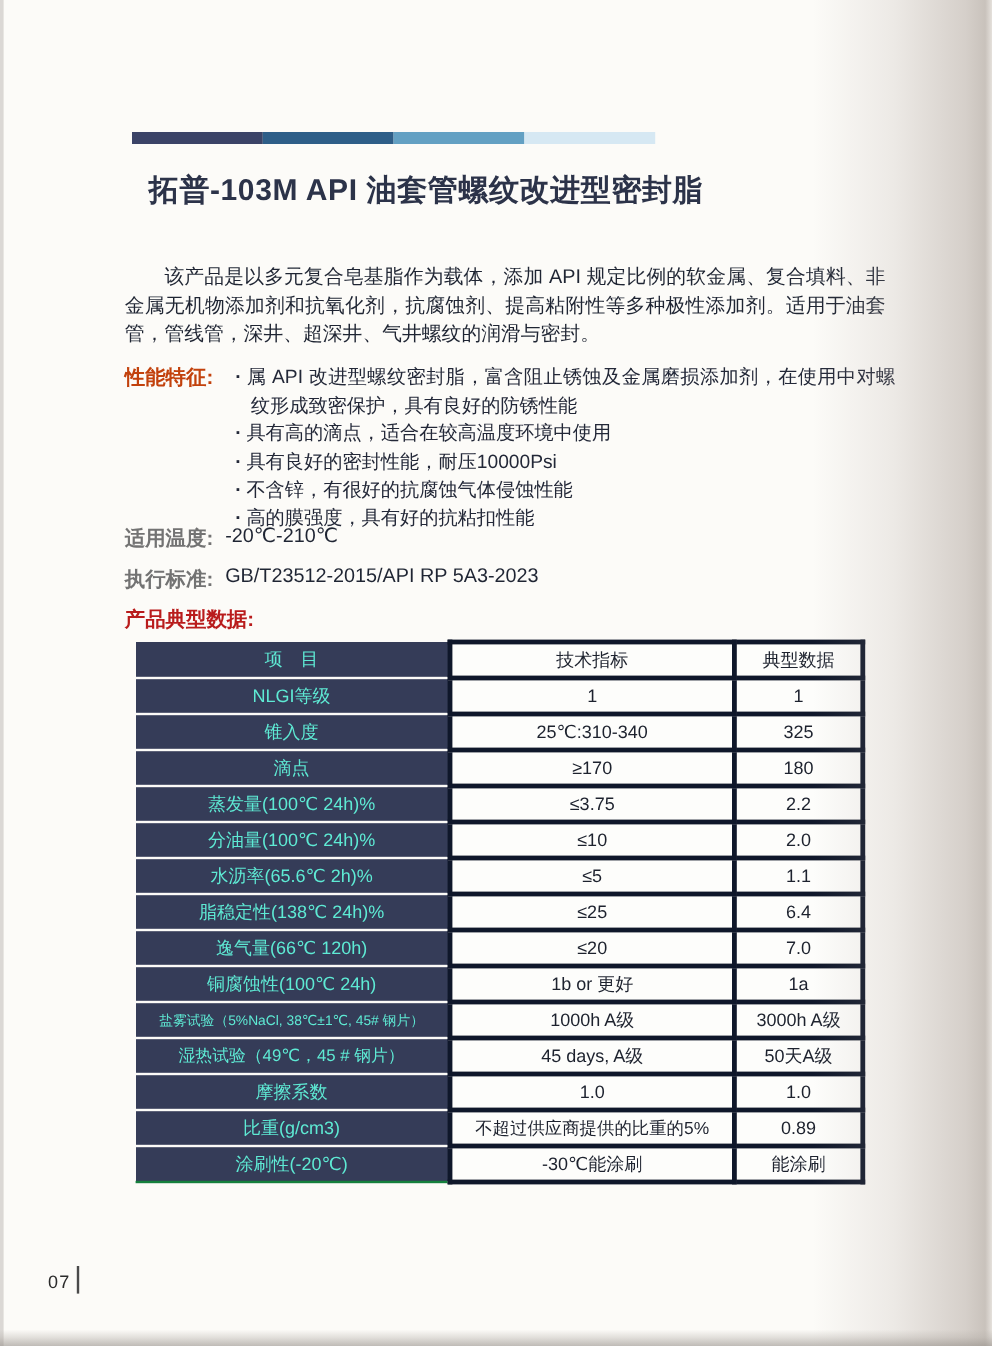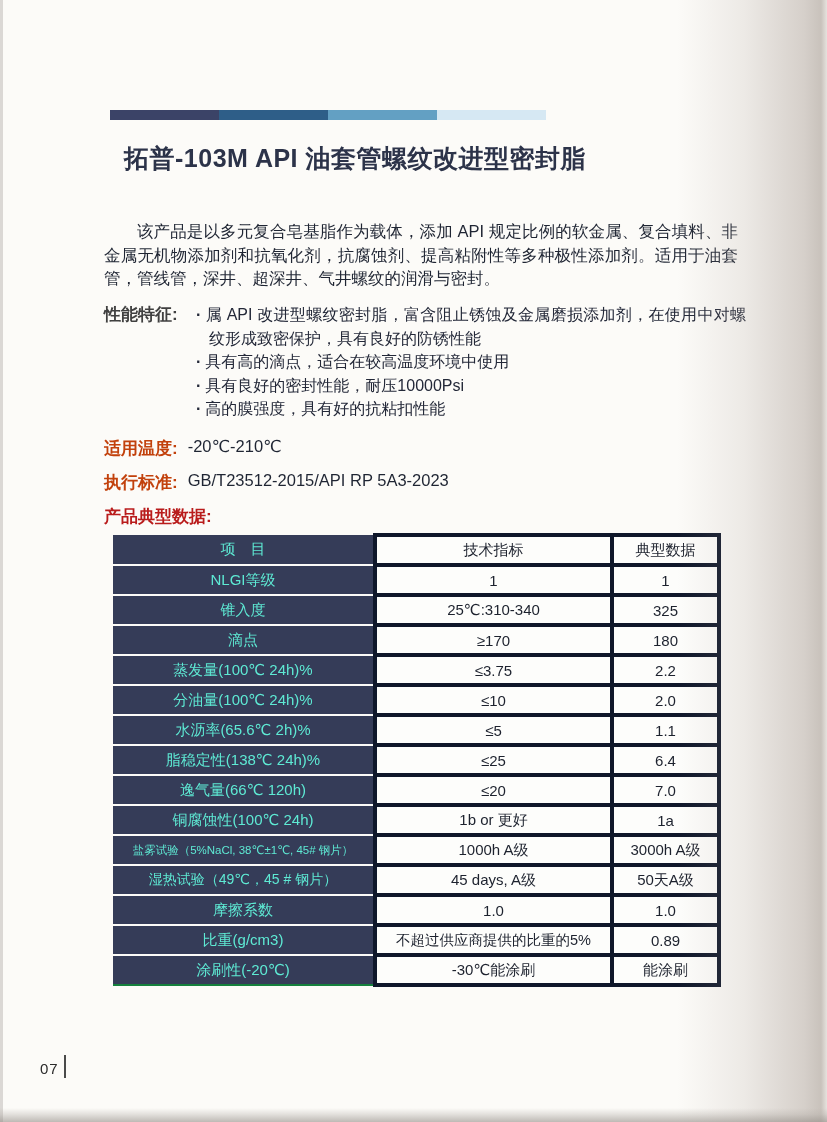--- a/index.html
+++ b/index.html
@@ -27,27 +27,27 @@
     position:absolute; top:128px; left:110px; margin:14px;
     font-size:25px; font-weight:bold; color:#2c3349; letter-spacing:0.5px; white-space:nowrap;text-align:right;
   }
 
   .intro {
     position:absolute; top:220px; left:104px; width:634px; margin:0;
     font-size:16.5px; line-height:23.5px; text-align:justify; text-indent:2em; color:#1f2533;
   }
 
   .features { position:absolute; top:303px; left:104px; width:644px; display:flex; }
-  .features-label { font-weight:bold; font-size:17px; color:#404040; width:92px; flex-shrink:0; white-space:nowrap; }
+  .features-label { font-weight:bold; font-size:17px; color:#c2410c; width:92px; flex-shrink:0; white-space:nowrap; }
   .features-list { margin:0; padding:0; list-style:none; font-size:16px; line-height:23.5px; width:550px; }
   .features-list li { padding-left:13px; text-indent:-13px; text-align:justify; }
   .features-list li::before { content:"·"; font-weight:bold; margin-right:4px; }
 
   .kv-line { position:absolute; left:104px; display:flex; gap:10px; font-size:16.5px; color:#1f2533; white-space:nowrap; }
-  .kv-label { font-weight:bold; font-size:17px; color:#c2410c; }
+  .kv-label { font-weight:bold; font-size:17px; color:#737373; }
   .kv-temp { top:437px; }
   .kv-standard { top:471px; }
   .table-title { position:absolute; top:505px; left:104px; font-weight:bold; font-size:17px; color:#b91c1c; }
 
   table.ptable {
     position:absolute; top:533px; left:113px; width:606px;
     border-collapse:collapse; table-layout:fixed; font-size:15px;
   }
   .ptable col.c1 { width:262px; }
   .ptable col.c2 { width:237px; }
@@ -87,20 +87,21 @@
   <h1 class="page-title">拓普-103M API 油套管螺纹改进型密封脂</h1>
 
   <p class="intro">该产品是以多元复合皂基脂作为载体，添加 API 规定比例的软金属、复合填料、非金属无机物添加剂和抗氧化剂，抗腐蚀剂、提高粘附性等多种极性添加剂。适用于油套管，管线管，深井、超深井、气井螺纹的润滑与密封。</p>
 
   <div class="features">
     <div class="features-label">性能特征:</div>
     <ul class="features-list">
         <li>属 API 改进型螺纹密封脂，富含阻止锈蚀及金属磨损添加剂，在使用中对螺纹形成致密保护，具有良好的防锈性能</li>
         <li>具有高的滴点，适合在较高温度环境中使用</li>
         <li>具有良好的密封性能，耐压10000Psi</li>
+        <li>不含锌，有很好的抗腐蚀气体侵蚀性能</li>
         <li>高的膜强度，具有好的抗粘扣性能</li>
       </ul>
   </div>
 
   <div class="kv-line kv-temp">
     <span class="kv-label">适用温度:</span>
     <span class="kv-value">-20℃-210℃</span>
   </div>
 
   <div class="kv-line kv-standard">

